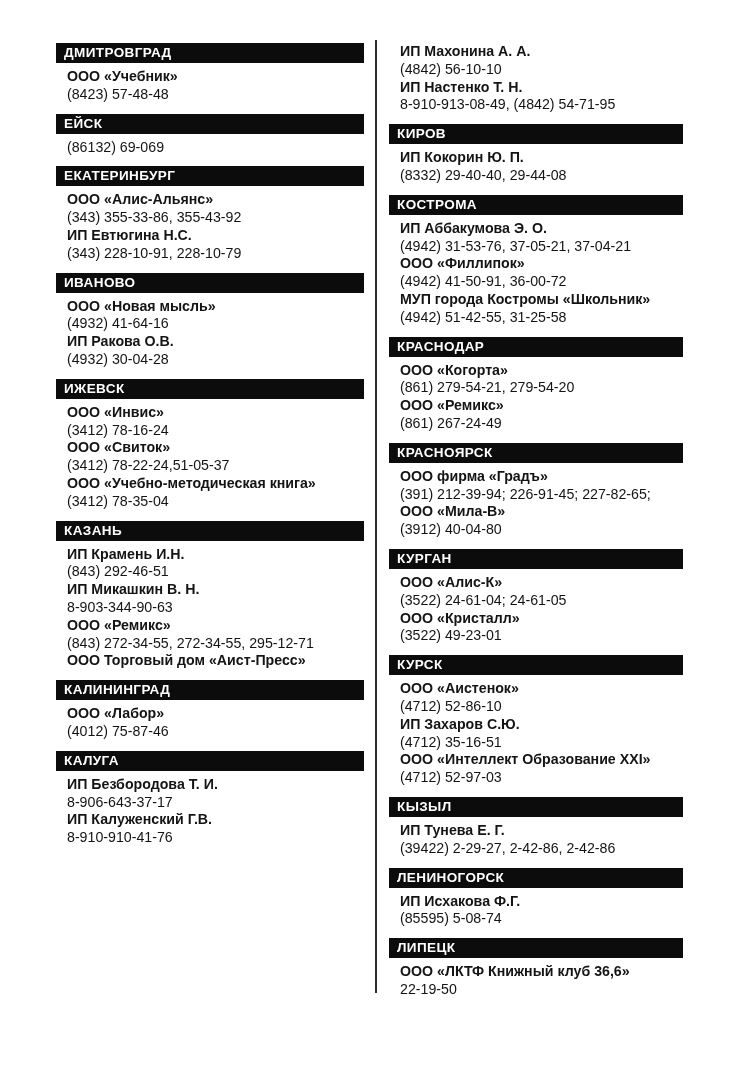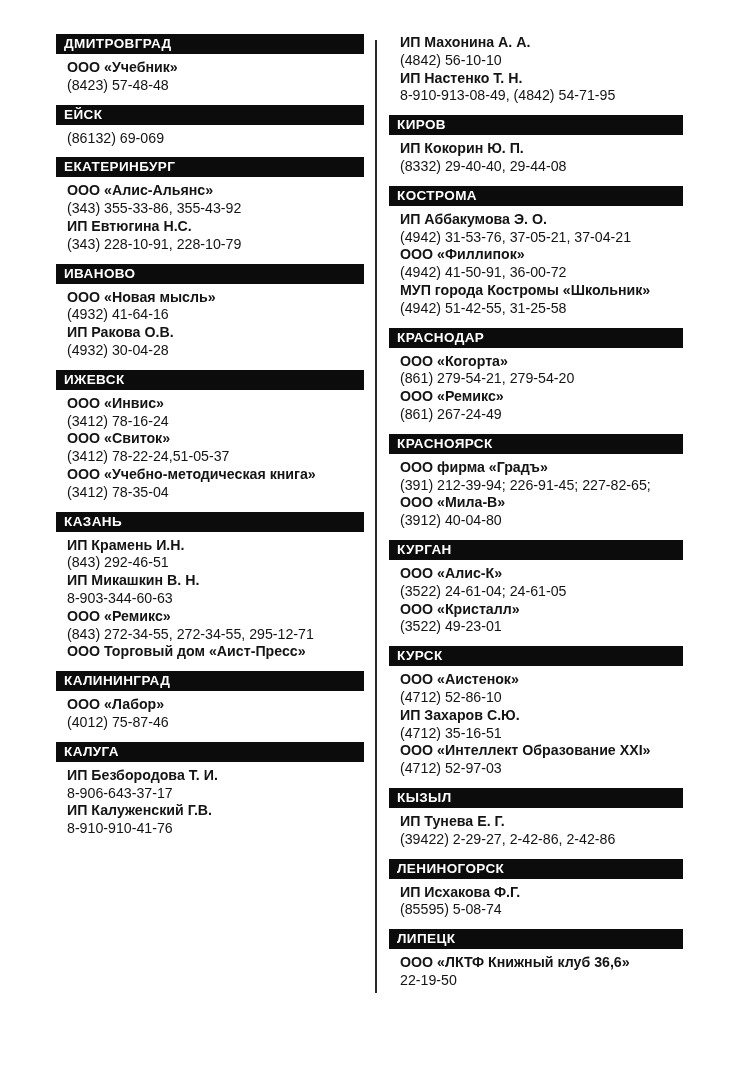--- a/index.html
+++ b/index.html
@@ -13,21 +13,21 @@
   }
   .page {
     position: relative;
     width: 744px;
     height: 1070px;
     background: #ffffff;
     color: #161616;
   }
   .col {
     position: absolute;
-    top: 34px;
+    top: 43px;
   }
   .col-left  { left: 56px;  width: 308px; }
   .col-right { left: 389px; width: 294px; }
   .divider {
     position: absolute;
     left: 375px;
     top: 40px;
     width: 2px;
     height: 953px;
     background: #2a2a2a;
@@ -92,21 +92,21 @@
         <div class="line bold">ООО «Свиток»</div>
         <div class="line">(3412) 78-22-24,51-05-37</div>
         <div class="line bold">ООО «Учебно-методическая книга»</div>
         <div class="line">(3412) 78-35-04</div>
       </div>
       <div class="section">
         <div class="bar">КАЗАНЬ</div>
         <div class="line bold">ИП Крамень И.Н.</div>
         <div class="line">(843) 292-46-51</div>
         <div class="line bold">ИП Микашкин В. Н.</div>
-        <div class="line">8-903-344-60-63</div>
+        <div class="line">8-903-344-90-63</div>
         <div class="line bold">ООО «Ремикс»</div>
         <div class="line">(843) 272-34-55, 272-34-55, 295-12-71</div>
         <div class="line bold">ООО Торговый дом «Аист-Пресс»</div>
       </div>
       <div class="section">
         <div class="bar">КАЛИНИНГРАД</div>
         <div class="line bold">ООО «Лабор»</div>
         <div class="line">(4012) 75-87-46</div>
       </div>
       <div class="section">

